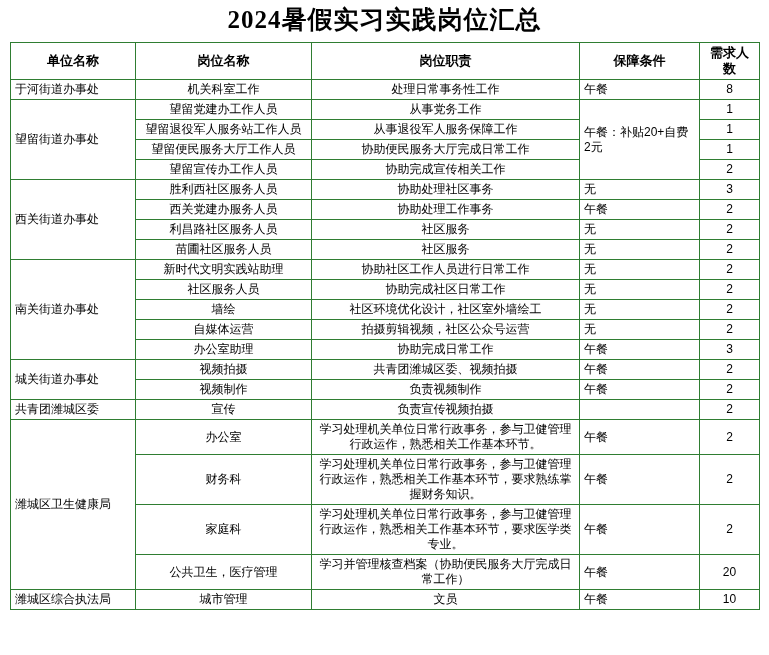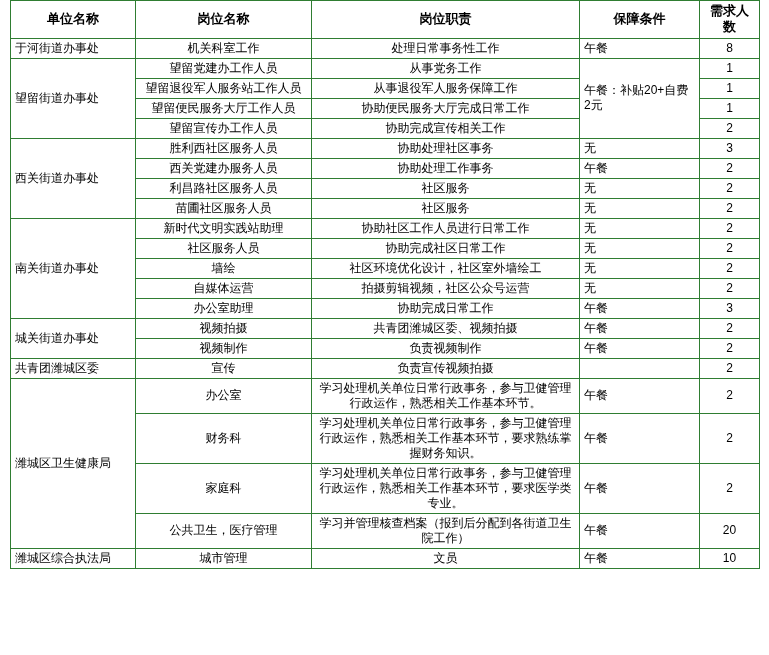--- a/index.html
+++ b/index.html
@@ -71,20 +71,21 @@
   }
   td.need {
     text-align: center;
   }
   .row-h1 { height: 20px; }
 </style>
 </head>
 <body>
 
 <div class="page">
+  <div class="doc-title">2024暑假实习实践岗位汇总</div>
 
   <table class="sheet">
     <colgroup>
       <col class="c-unit">
       <col class="c-post">
       <col class="c-duty">
       <col class="c-guar">
       <col class="c-need">
     </colgroup>
     <thead>
@@ -216,21 +217,21 @@
           <td class="need">2</td>
         </tr>
         <tr class="row-h1">
           <td class="post">家庭科</td>
           <td class="duty">学习处理机关单位日常行政事务，参与卫健管理行政运作，熟悉相关工作基本环节，要求医学类专业。</td>
           <td class="guar">午餐</td>
           <td class="need">2</td>
         </tr>
         <tr class="row-h1">
           <td class="post">公共卫生，医疗管理</td>
-          <td class="duty">学习并管理核查档案（报到后分配到各街道卫生院工作）</td>
+          <td class="duty">学习并管理核查档案（协助便民服务大厅完成日常工作）</td>
           <td class="guar">午餐</td>
           <td class="need">20</td>
         </tr>
         <tr class="row-h1">
           <td class="unit">潍城区综合执法局</td>
           <td class="post">城市管理</td>
           <td class="duty">文员</td>
           <td class="guar">午餐</td>
           <td class="need">10</td>
         </tr>

